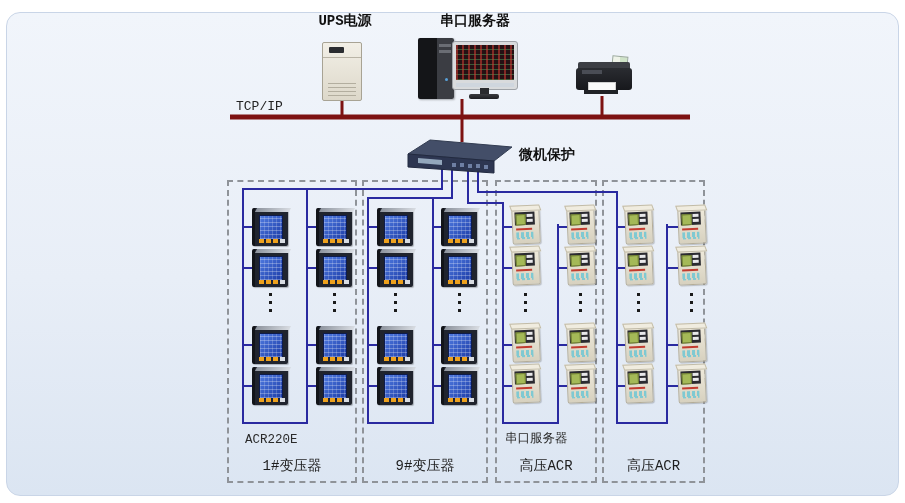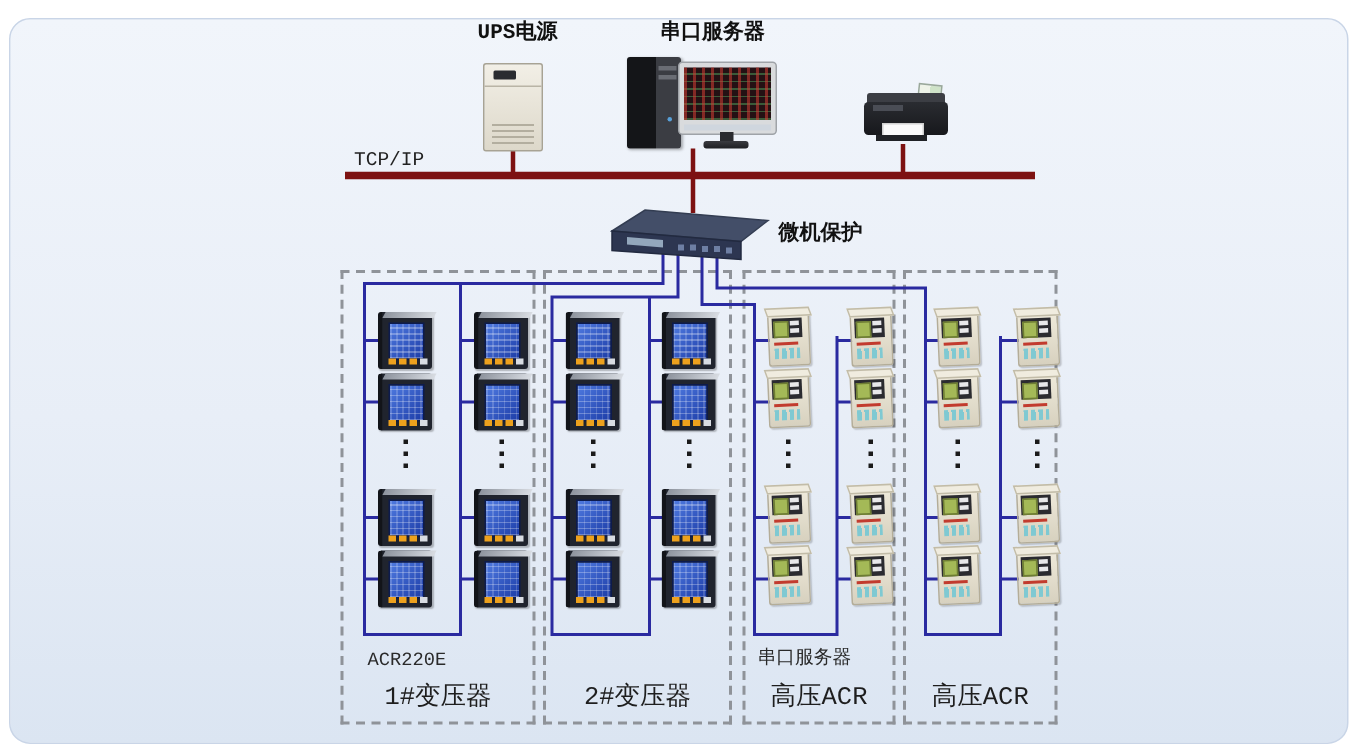--- a/index.html
+++ b/index.html
@@ -47,21 +47,21 @@
   .pr-panel{position:absolute;left:6px;top:14px;width:20px;height:4px;background:#4a4d55;}
   .pr-paper{position:absolute;left:12px;top:26px;width:26px;height:9px;background:#fafafa;border:1px solid #d0d0d0;}
   .pr-tray{position:absolute;left:8px;top:34px;width:34px;height:4px;background:#202226;}
   #dev-server{left:404px;top:134px;width:112px;height:42px;}
   
   .cab{position:absolute;top:180px;height:303px;border:2px dashed #8f9399;z-index:1;box-sizing:border-box;}
   #cab1{left:227px;width:130px}#cab2{left:362px;width:126px}
   #cab3{left:495px;width:102px}#cab4{left:602px;width:103px}
   .cab-top-label{position:absolute;bottom:34px;font-size:12.5px;color:#2a2a2a;white-space:nowrap;}
   #cab1 .cab-top-label{left:16px}#cab3 .cab-top-label{left:8px}
-  .cab-bottom-label{position:absolute;left:0;right:0;bottom:6px;text-align:center;font-size:17px;color:#1e1e1e;}
+  .cab-bottom-label{position:absolute;left:0;right:0;bottom:6px;text-align:center;font-size:14px;color:#1e1e1e;}
   
   #meters{position:absolute;left:0;top:0;z-index:3;}
   .m-acr{position:absolute;width:33px;height:38px;background:#20242e;border-left:3px solid #121419;
          border-radius:2px;box-shadow:1px 1px 1px rgba(0,0,0,.25);}
   .m-top{position:absolute;left:1px;right:-2px;top:0;height:4px;
          background:linear-gradient(90deg,#8e949e,#d8dce2);transform:skewX(-28deg);}
   .m-screen{position:absolute;left:4px;top:7px;width:22px;height:23px;border:1px solid #0d1b4d;
             background:repeating-linear-gradient(0deg,rgba(255,255,255,.28) 0 1px,transparent 1px 4px),
                        repeating-linear-gradient(90deg,rgba(255,255,255,.18) 0 1px,transparent 1px 4px),
                        linear-gradient(135deg,#4f7ae0,#1d3da8);}
@@ -141,21 +141,21 @@
       <rect x="72" y="30" width="4" height="4" fill="#6e7fa3"></rect>
       <rect x="80" y="31" width="4" height="4" fill="#6e7fa3"></rect>
     </svg>
   </div>
 
   <div class="cab" id="cab1">
     <span class="cab-top-label">ACR220E</span>
     <span class="cab-bottom-label">1#变压器</span>
   </div>
   <div class="cab" id="cab2">
-    <span class="cab-bottom-label">2#变压器</span>
+    <span class="cab-bottom-label">9#变压器</span>
   </div>
   <div class="cab" id="cab3">
     <span class="cab-top-label">串口服务器</span>
     <span class="cab-bottom-label">高压ACR</span>
   </div>
   <div class="cab" id="cab4">
     <span class="cab-bottom-label">高压ACR</span>
   </div>
 
   <div id="meters">

